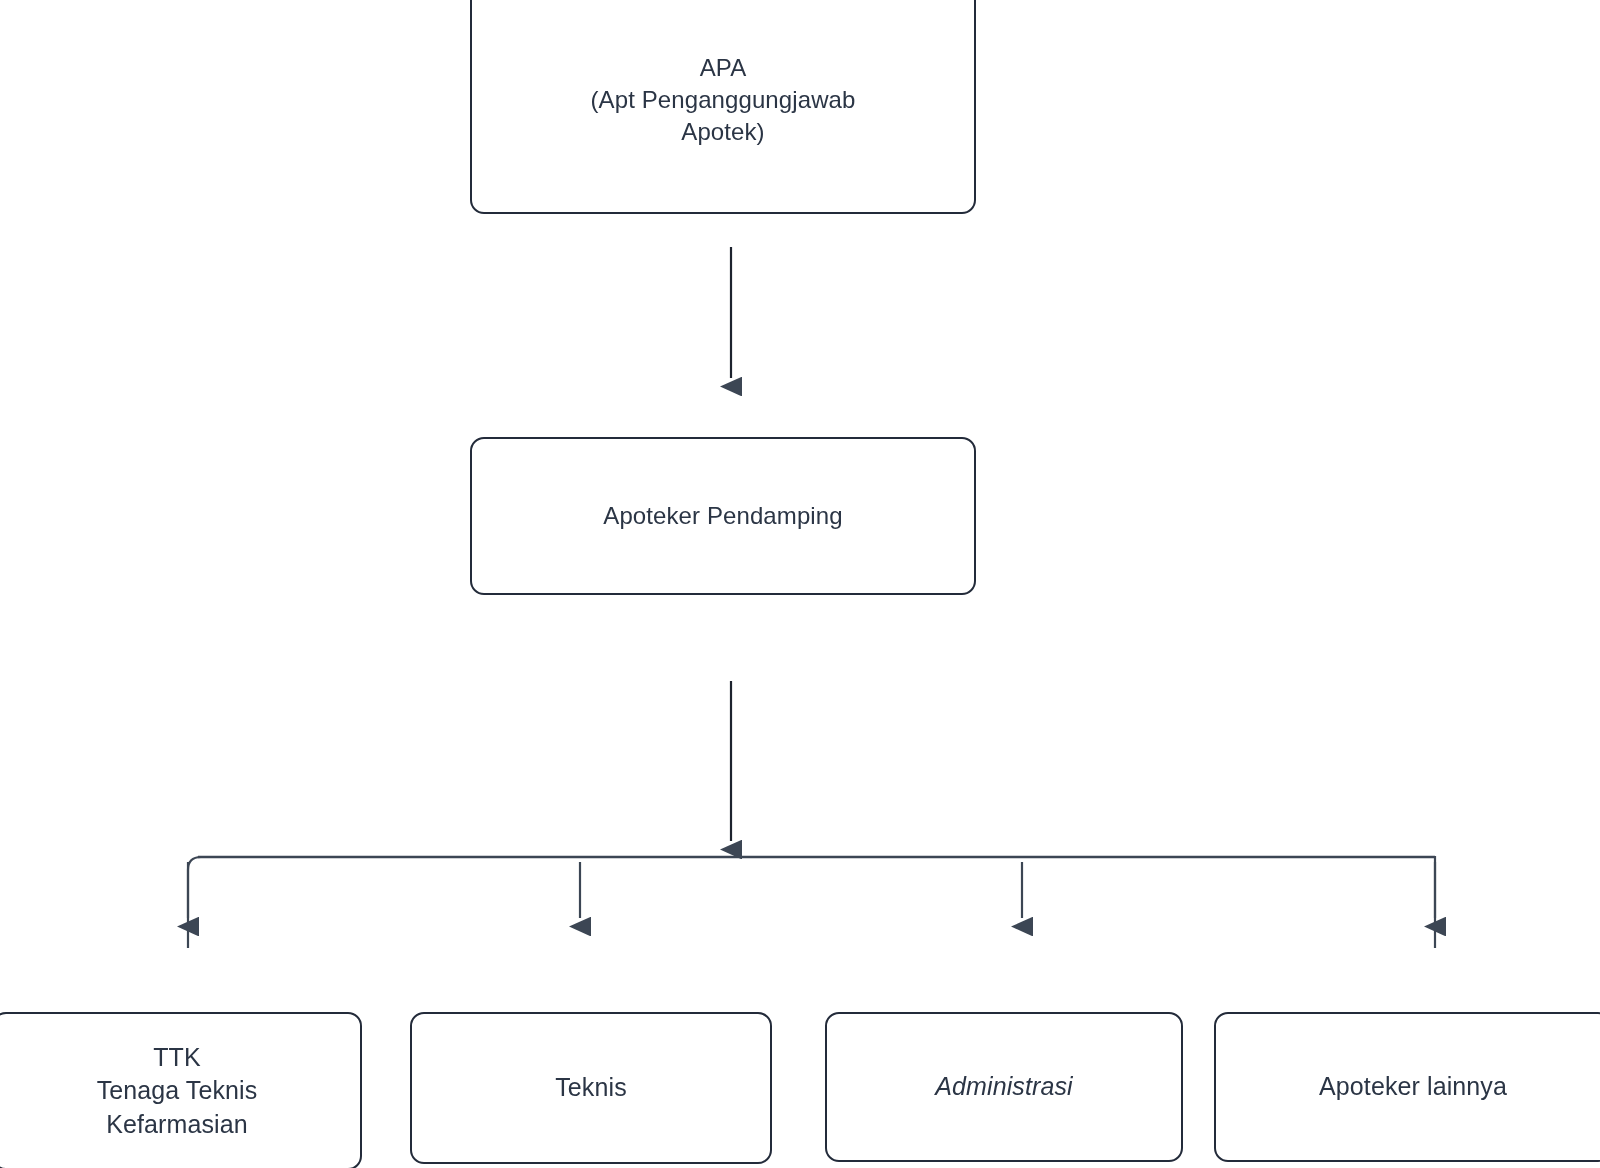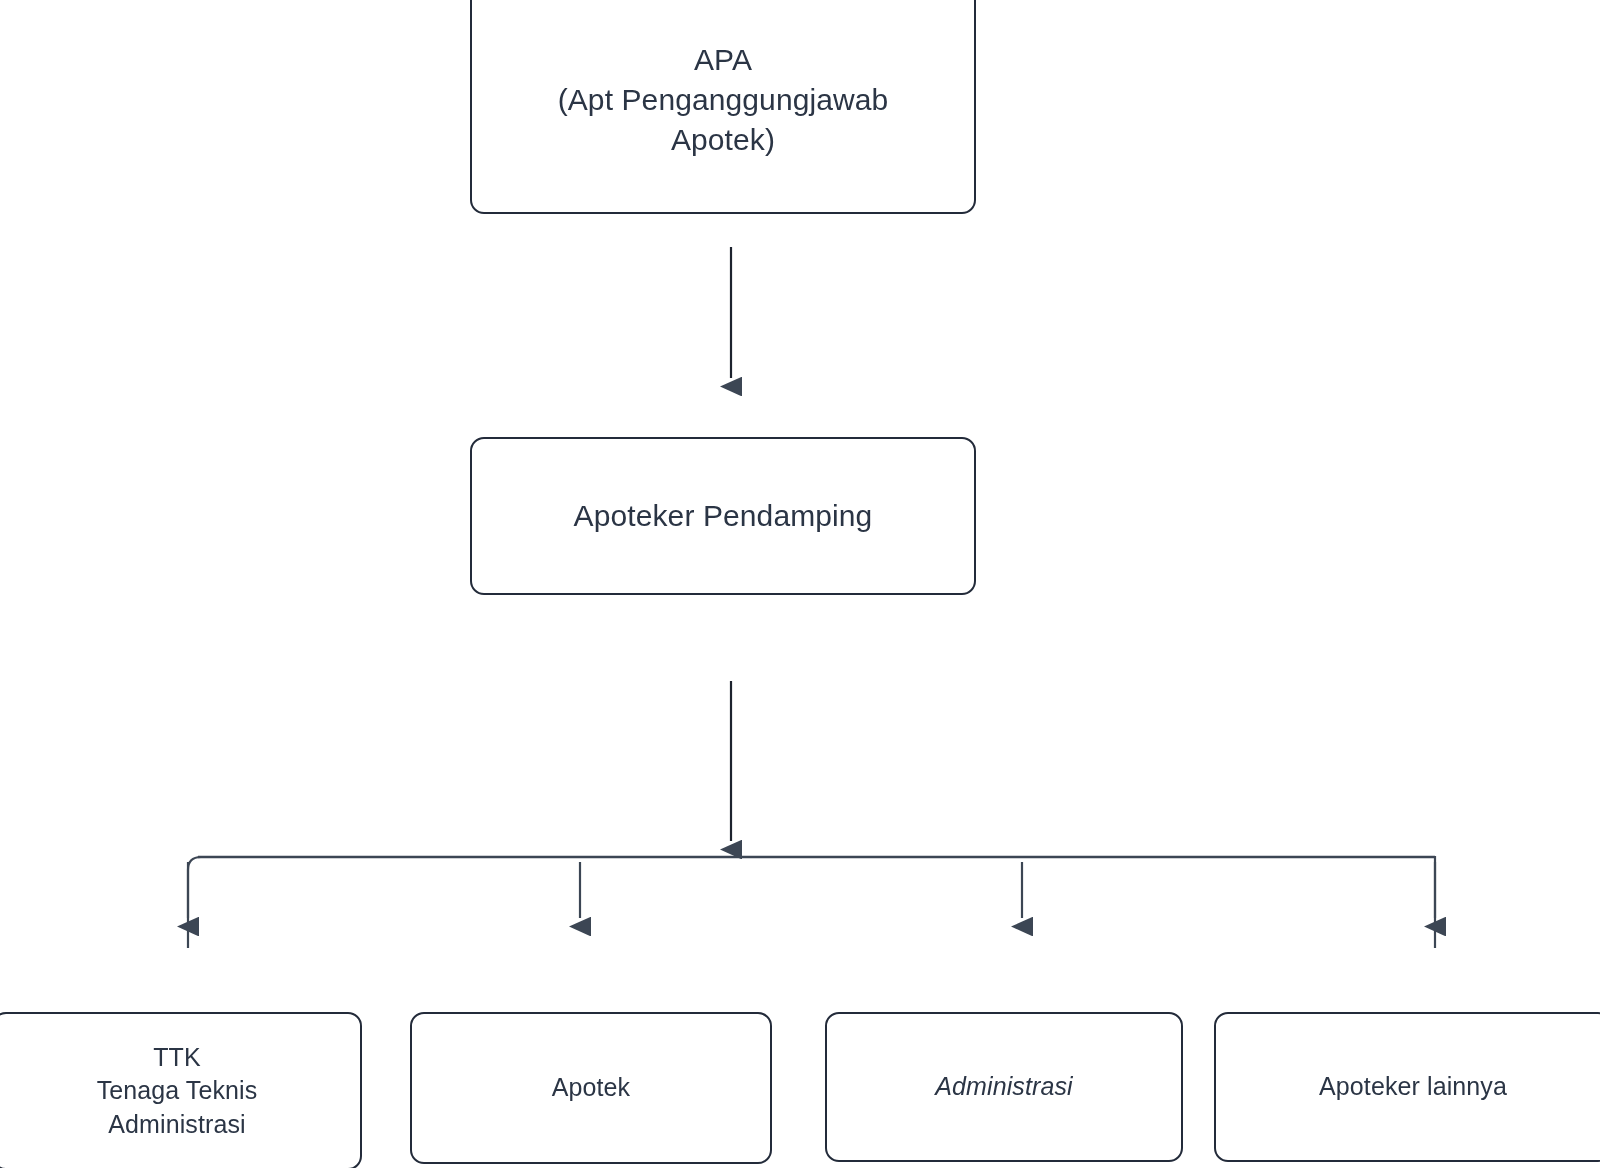--- a/index.html
+++ b/index.html
@@ -32,21 +32,21 @@
     background: #ffffff;
     border: 2.6px solid #232b3a;
     border-radius: 14px;
     display: flex;
     align-items: center;
     justify-content: center;
     text-align: center;
   }
   .node .label {
     color: #2b3545;
-    font-size: 30px;
+    font-size: 24px;
     line-height: 1.33;
     letter-spacing: 0.1px;
     white-space: pre-line;
     padding: 0 14px;
   }
   
   #node-apa {
     left: 470px;
     top: -14px;
     width: 506px;
@@ -125,25 +125,25 @@
 Apotek)</span>
   </div>
 
   <div class="node" id="node-apoteker-pendamping">
     <span class="label">Apoteker Pendamping</span>
   </div>
 
   <div class="node" id="node-ttk">
     <span class="label">TTK
 Tenaga Teknis
-Administrasi</span>
+Kefarmasian</span>
   </div>
 
   <div class="node" id="node-kasir">
-    <span class="label">Apotek</span>
+    <span class="label">Teknis</span>
   </div>
 
   <div class="node" id="node-administrasi">
     <span class="label">Administrasi</span>
   </div>
 
   <div class="node" id="node-petugas-lainnya">
     <span class="label">Apoteker lainnya</span>
   </div>
 

